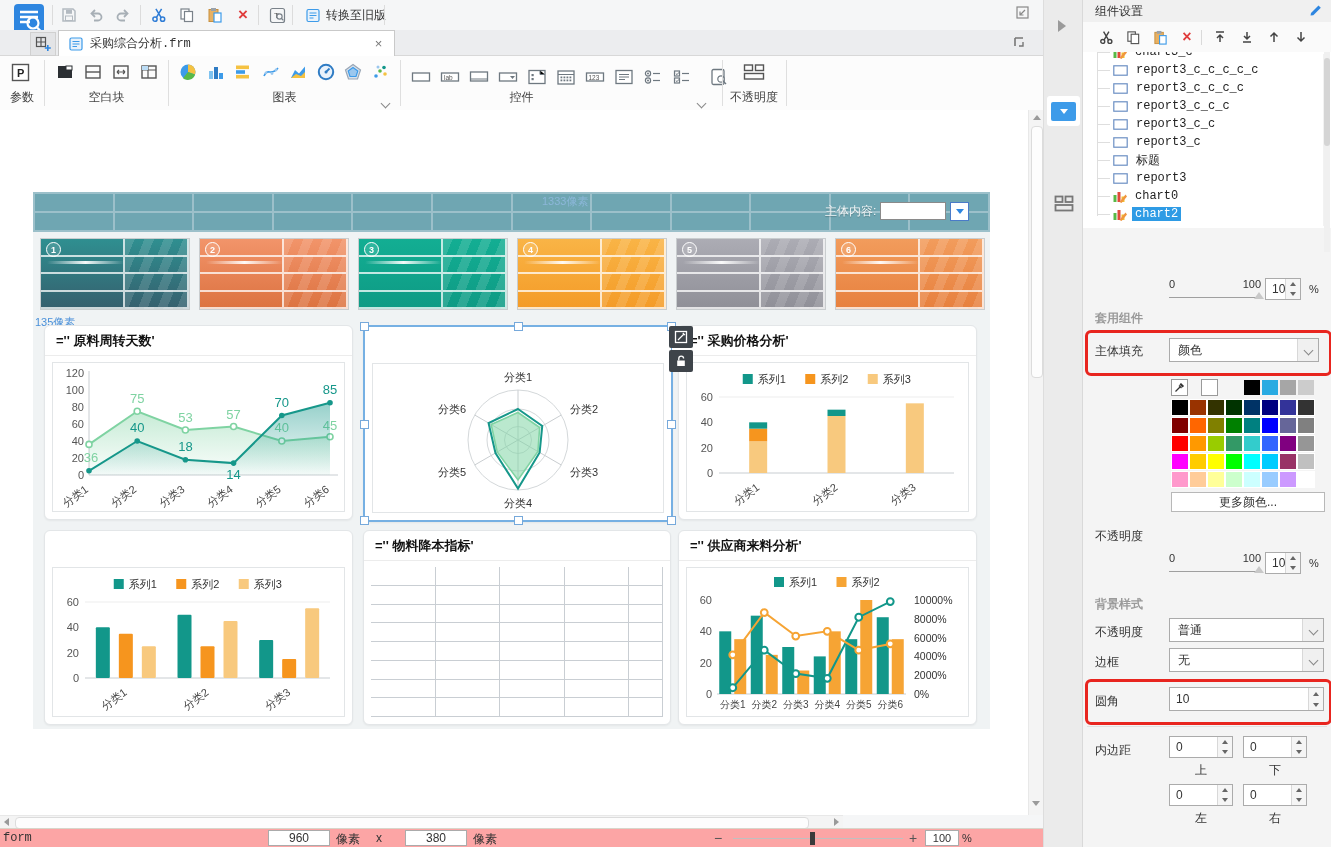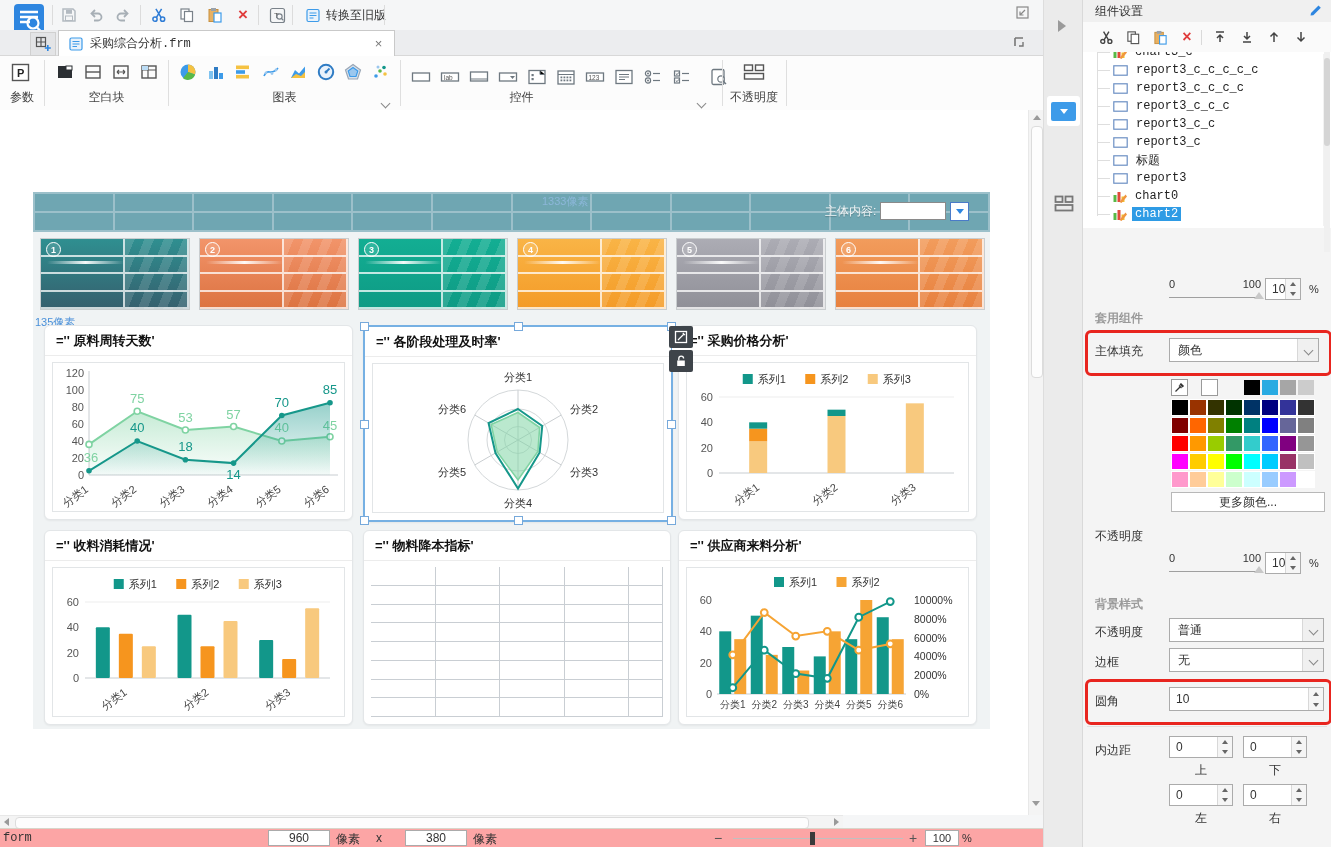--- a/index.html
+++ b/index.html
@@ -640,21 +640,20 @@
             <text x="84.2" y="128" text-anchor="end" font-size="11" fill="#444" font-weight="normal" transform="rotate(-36 84.2 128)">分类2</text>
             <text x="132.4" y="128" text-anchor="end" font-size="11" fill="#444" font-weight="normal" transform="rotate(-36 132.4 128)">分类3</text>
             <text x="180.6" y="128" text-anchor="end" font-size="11" fill="#444" font-weight="normal" transform="rotate(-36 180.6 128)">分类4</text>
             <text x="228.8" y="128" text-anchor="end" font-size="11" fill="#444" font-weight="normal" transform="rotate(-36 228.8 128)">分类5</text>
             <text x="277" y="128" text-anchor="end" font-size="11" fill="#444" font-weight="normal" transform="rotate(-36 277 128)">分类6</text>
           </svg>
         </div>
     </div>
 
     <div class="block selected" id="b1" style="left:363px;top:215px;width:306px;height:193px">
-      <div class="btitle">=''  各阶段处理及时率'</div>
       <div class="bbody" id="bb1">
           <svg width="290" height="148">
             <circle cx="145" cy="76" r="50" fill="none" stroke="#D4D8DA"></circle>
             <circle cx="145" cy="76" r="31" fill="none" stroke="#D4D8DA"></circle>
             <circle cx="145" cy="76" r="13.5" fill="none" stroke="#D4D8DA"></circle>
             <line x1="145" y1="76" x2="145" y2="26" stroke="#C9CDD0"></line>
             <line x1="145" y1="76" x2="188.30127018922195" y2="51" stroke="#C9CDD0"></line>
             <line x1="145" y1="76" x2="188.30127018922195" y2="101" stroke="#C9CDD0"></line>
             <line x1="145" y1="76" x2="145" y2="126" stroke="#C9CDD0"></line>
             <line x1="145" y1="76" x2="101.69872981077806" y2="101" stroke="#C9CDD0"></line>
@@ -702,21 +701,20 @@
             <rect x="140.5" y="53" width="18" height="57" fill="#F8C97E"></rect>
             <rect x="140.5" y="46.666666666666664" width="18" height="6.333333333333336" fill="#12978A"></rect>
             <text x="151.5" y="126" text-anchor="end" font-size="11" fill="#444" font-weight="normal" transform="rotate(-36 151.5 126)">分类2</text>
             <rect x="218.83333333333334" y="40.333333333333336" width="18" height="69.66666666666666" fill="#F8C97E"></rect>
             <text x="229.83333333333334" y="126" text-anchor="end" font-size="11" fill="#444" font-weight="normal" transform="rotate(-36 229.83333333333334 126)">分类3</text>
           </svg>
         </div>
     </div>
 
     <div class="block" id="b3" style="left:44px;top:420px;width:307px;height:193px">
-      <div class="btitle">=''  收料消耗情况'</div>
       <div class="bbody" id="bb3">
           <svg width="291" height="148">
             <rect x="60.75" y="11" width="10" height="10" fill="#12978A"></rect>
             <text x="75.75" y="20" text-anchor="start" font-size="11" fill="#333" font-weight="normal">系列1</text>
             <rect x="123.25" y="11" width="10" height="10" fill="#F6951E"></rect>
             <text x="138.25" y="20" text-anchor="start" font-size="11" fill="#333" font-weight="normal">系列2</text>
             <rect x="185.75" y="11" width="10" height="10" fill="#F8C97E"></rect>
             <text x="200.75" y="20" text-anchor="start" font-size="11" fill="#333" font-weight="normal">系列3</text>
             <text x="26" y="114" text-anchor="end" font-size="11" fill="#555" font-weight="normal">0</text>
             <text x="26" y="88.66666666666667" text-anchor="end" font-size="11" fill="#555" font-weight="normal">20</text>

